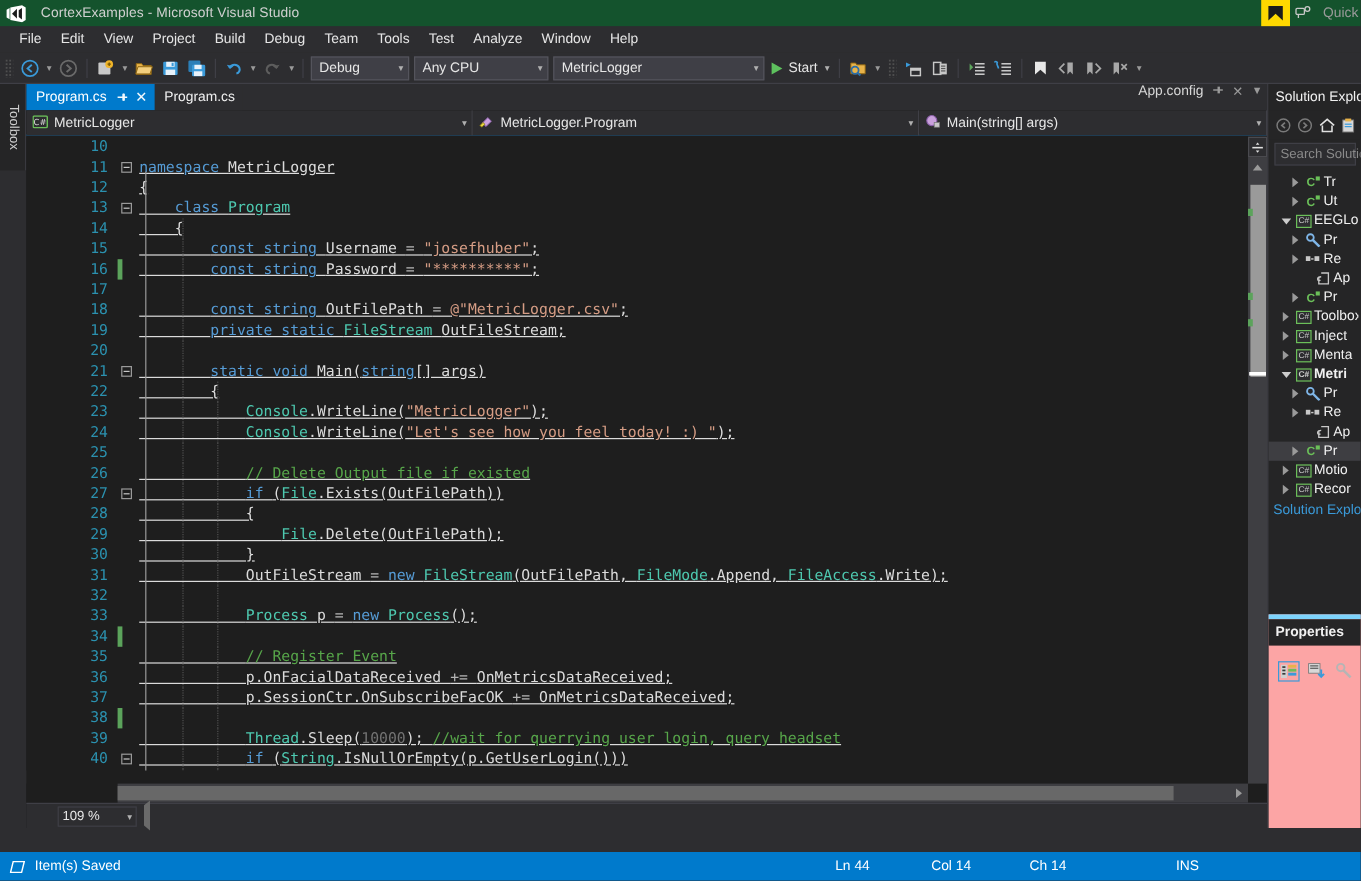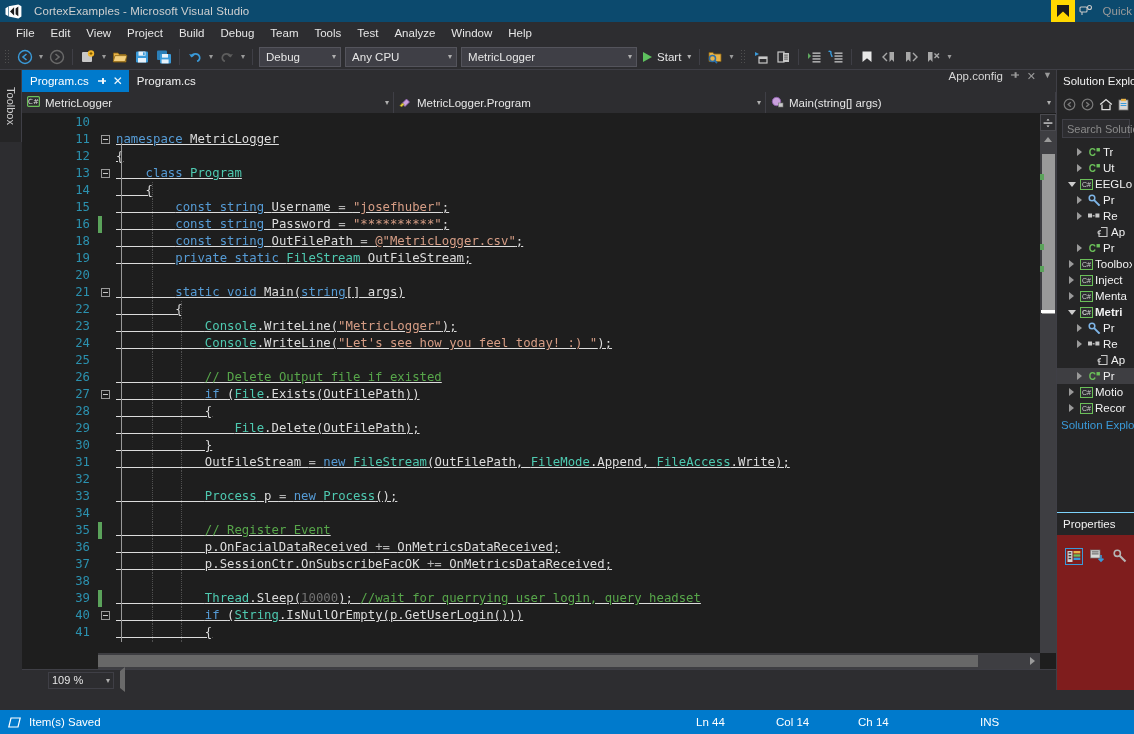--- a/index.html
+++ b/index.html
@@ -13,21 +13,21 @@
   }
   #app {
     position: relative;
     width: 1134px; height: 734px;
     background: #2d2d30;
   }
 
   
   .titlebar {
     position: absolute; left: 0; top: 0; width: 1134px; height: 22px;
-    background: #0c4a6e;
+    background: #14532d;
     display: flex; align-items: center;
   }
   .vs-logo {
     width: 22px; height: 22px; margin-left: 2px;
     display: flex; align-items: center; justify-content: center;
   }
   .title-text {
     color: #d0d0d0; font-size: 11.5px; margin-left: 10px;
     letter-spacing: .1px;
     white-space: nowrap;
@@ -315,21 +315,21 @@
     display: flex; align-items: center; justify-content: center;
     font-size: 7px; color: #cfcfcf; line-height: 1;
   }
   .cs-ico { color: #6bbf59; font-size: 10px; font-weight: bold; }
   .se-footer {
     height: 18px; display: flex; align-items: center; padding-left: 4px;
     color: #3a9ad9; font-size: 11.5px; white-space: nowrap;
   }
   .props-panel {
     position: absolute; left: 0; bottom: 0; width: 78px; height: 178px;
-    background: #7f1d1d; border-top: 1px solid #7dd3fc;
+    background: #fca5a5; border-top: 4px solid #7dd3fc; font-weight: bold;
   }
   .props-toolbar {
     height: 26px; display: flex; align-items: center; gap: 5px;
     padding-left: 8px; margin-top: 8px;
   }
   .pt-ico { width: 18px; height: 17px; display:flex;align-items:center;justify-content:center; }
   .pt-ico.boxed { border: 1px solid #3a9ad9; }
 
   
   .statusbar {
@@ -624,20 +624,21 @@
           <div class="chg" style="top: 476px;"></div>
         </div>
       <div class="code-lines" id="code-lines">
           <div class="ln"><span class="lnum">10</span><span class="fold"></span><span class="ctext"></span></div>
           <div class="ln"><span class="lnum">11</span><span class="fold"><span class="foldbox"></span></span><span class="ctext"><span class="kw">namespace </span><span class="pl">MetricLogger</span></span></div>
           <div class="ln"><span class="lnum">12</span><span class="fold"></span><span class="ctext"><span class="pl">{</span></span></div>
           <div class="ln"><span class="lnum">13</span><span class="fold"><span class="foldbox"></span></span><span class="ctext"><span class="kw">    class </span><span class="typ">Program</span></span></div>
           <div class="ln"><span class="lnum">14</span><span class="fold"></span><span class="ctext"><span class="pl">    {</span></span><span class="indentguide" style="left: 129.6px;"></span></div>
           <div class="ln"><span class="lnum">15</span><span class="fold"></span><span class="ctext"><span class="pl">        </span><span class="kw">const string </span><span class="pl">Username </span><span class="op">= </span><span class="str">"josefhuber"</span><span class="pl">;</span></span><span class="indentguide" style="left: 129.6px;"></span></div>
           <div class="ln"><span class="lnum">16</span><span class="fold"></span><span class="ctext"><span class="pl">        </span><span class="kw">const string </span><span class="pl">Password </span><span class="op">= </span><span class="str">"**********"</span><span class="pl">;</span></span><span class="indentguide" style="left: 129.6px;"></span></div>
+          <div class="ln"><span class="lnum">17</span><span class="fold"></span><span class="ctext"></span><span class="indentguide" style="left: 129.6px;"></span></div>
           <div class="ln"><span class="lnum">18</span><span class="fold"></span><span class="ctext"><span class="pl">        </span><span class="kw">const string </span><span class="pl">OutFilePath </span><span class="op">= </span><span class="str">@"MetricLogger.csv"</span><span class="pl">;</span></span><span class="indentguide" style="left: 129.6px;"></span></div>
           <div class="ln"><span class="lnum">19</span><span class="fold"></span><span class="ctext"><span class="pl">        </span><span class="kw">private static </span><span class="typ">FileStream </span><span class="pl">OutFileStream;</span></span><span class="indentguide" style="left: 129.6px;"></span></div>
           <div class="ln"><span class="lnum">20</span><span class="fold"></span><span class="ctext"></span><span class="indentguide" style="left: 129.6px;"></span></div>
           <div class="ln"><span class="lnum">21</span><span class="fold"><span class="foldbox"></span></span><span class="ctext"><span class="pl">        </span><span class="kw">static void </span><span class="pl">Main(</span><span class="kw">string</span><span class="pl">[] args)</span></span><span class="indentguide" style="left: 129.6px;"></span></div>
           <div class="ln"><span class="lnum">22</span><span class="fold"></span><span class="ctext"><span class="pl">        {</span></span><span class="indentguide" style="left: 129.6px;"></span><span class="indentguide" style="left: 159.2px;"></span></div>
           <div class="ln"><span class="lnum">23</span><span class="fold"></span><span class="ctext"><span class="pl">            </span><span class="typ">Console</span><span class="pl">.WriteLine(</span><span class="str">"MetricLogger"</span><span class="pl">);</span></span><span class="indentguide" style="left: 129.6px;"></span><span class="indentguide" style="left: 159.2px;"></span></div>
           <div class="ln"><span class="lnum">24</span><span class="fold"></span><span class="ctext"><span class="pl">            </span><span class="typ">Console</span><span class="pl">.WriteLine(</span><span class="str">"Let's see how you feel today! :) "</span><span class="pl">);</span></span><span class="indentguide" style="left: 129.6px;"></span><span class="indentguide" style="left: 159.2px;"></span></div>
           <div class="ln"><span class="lnum">25</span><span class="fold"></span><span class="ctext"></span><span class="indentguide" style="left: 129.6px;"></span><span class="indentguide" style="left: 159.2px;"></span></div>
           <div class="ln"><span class="lnum">26</span><span class="fold"></span><span class="ctext"><span class="pl">            </span><span class="cmt">// Delete Output file if existed</span></span><span class="indentguide" style="left: 129.6px;"></span><span class="indentguide" style="left: 159.2px;"></span></div>
           <div class="ln"><span class="lnum">27</span><span class="fold"><span class="foldbox"></span></span><span class="ctext"><span class="pl">            </span><span class="kw">if </span><span class="pl">(</span><span class="typ">File</span><span class="pl">.Exists(OutFilePath))</span></span><span class="indentguide" style="left: 129.6px;"></span><span class="indentguide" style="left: 159.2px;"></span></div>

